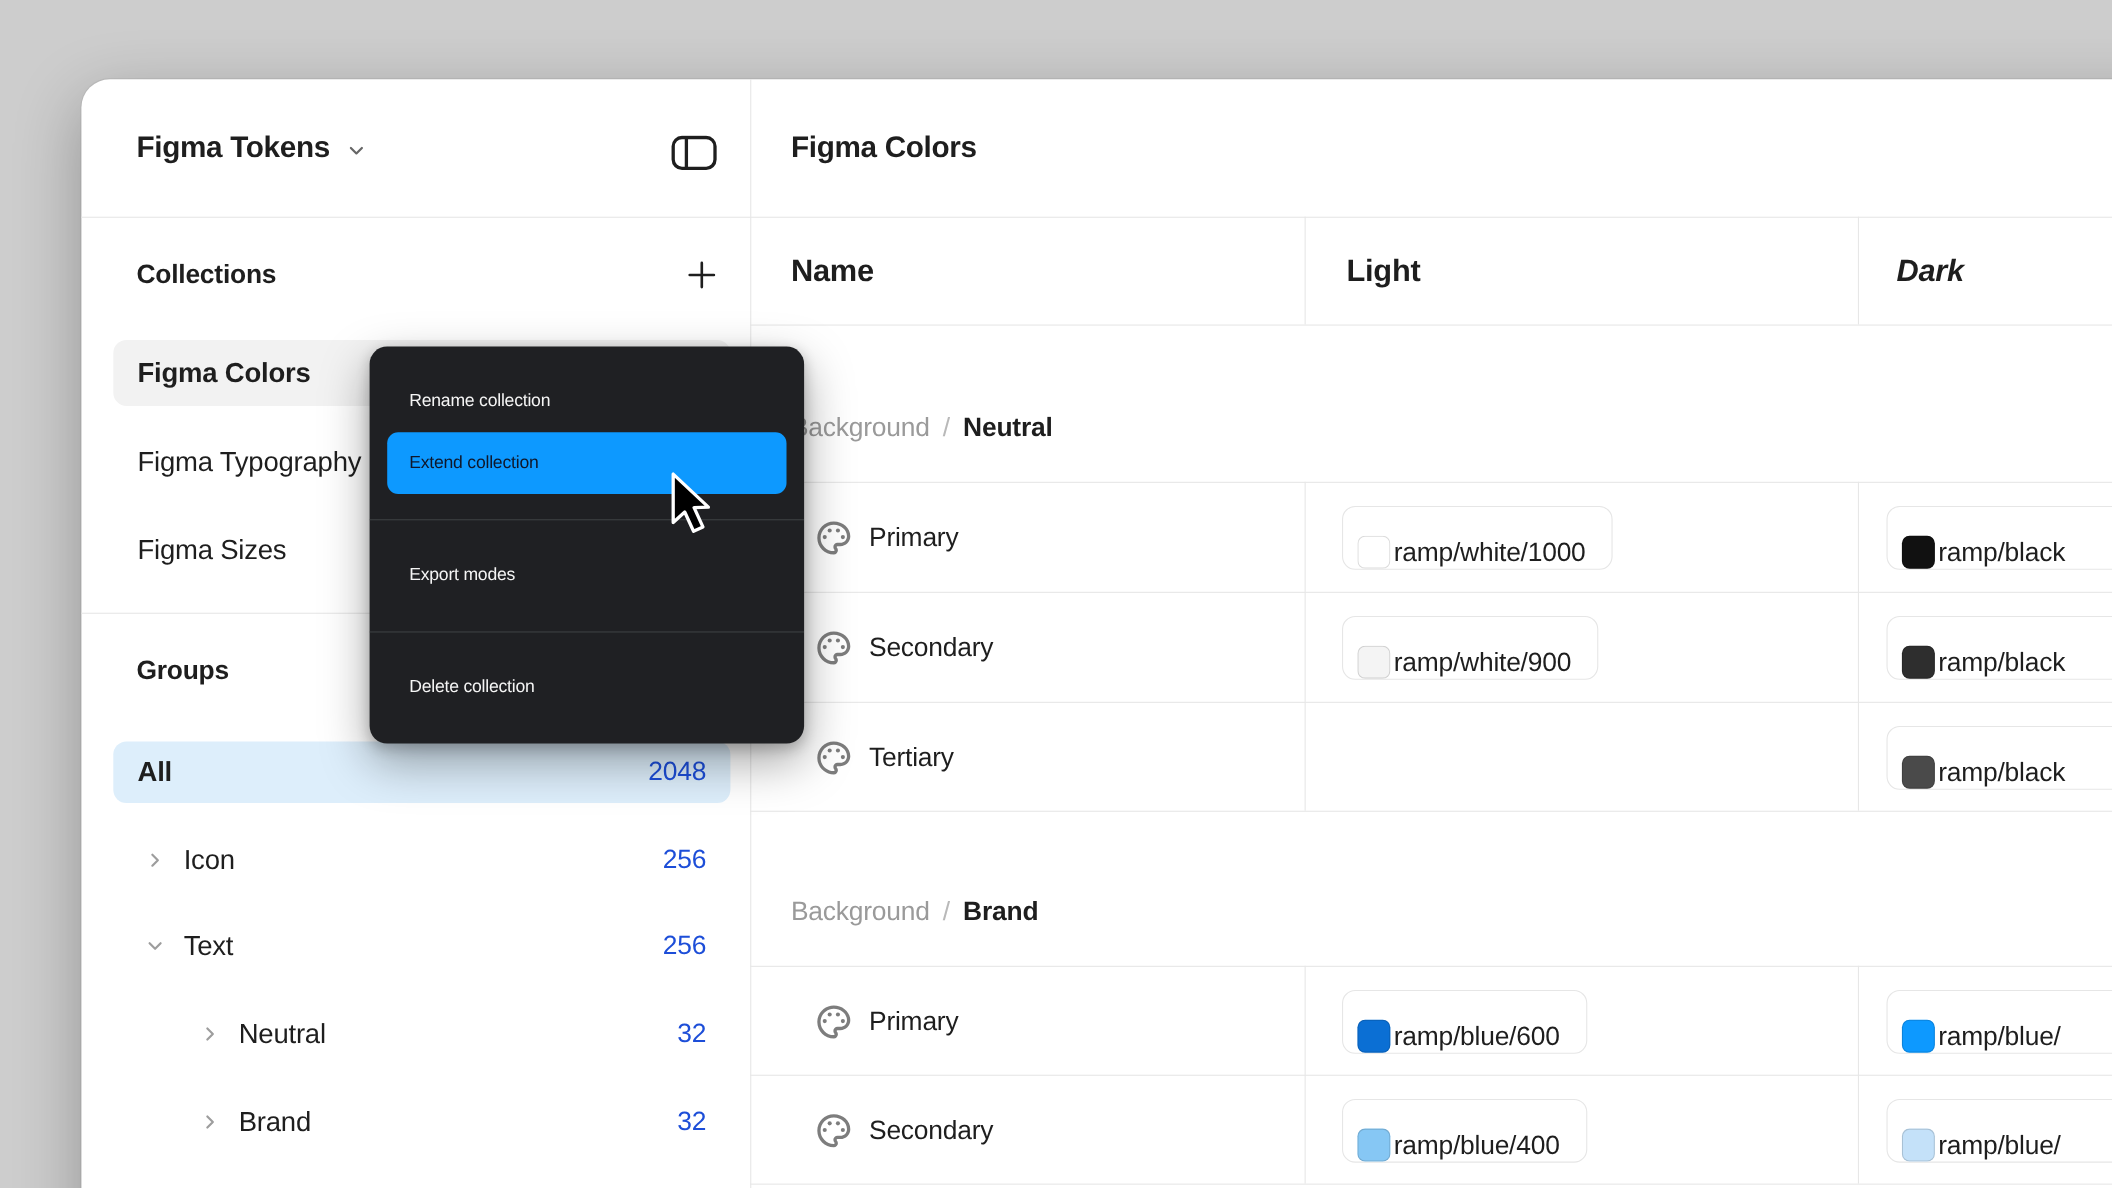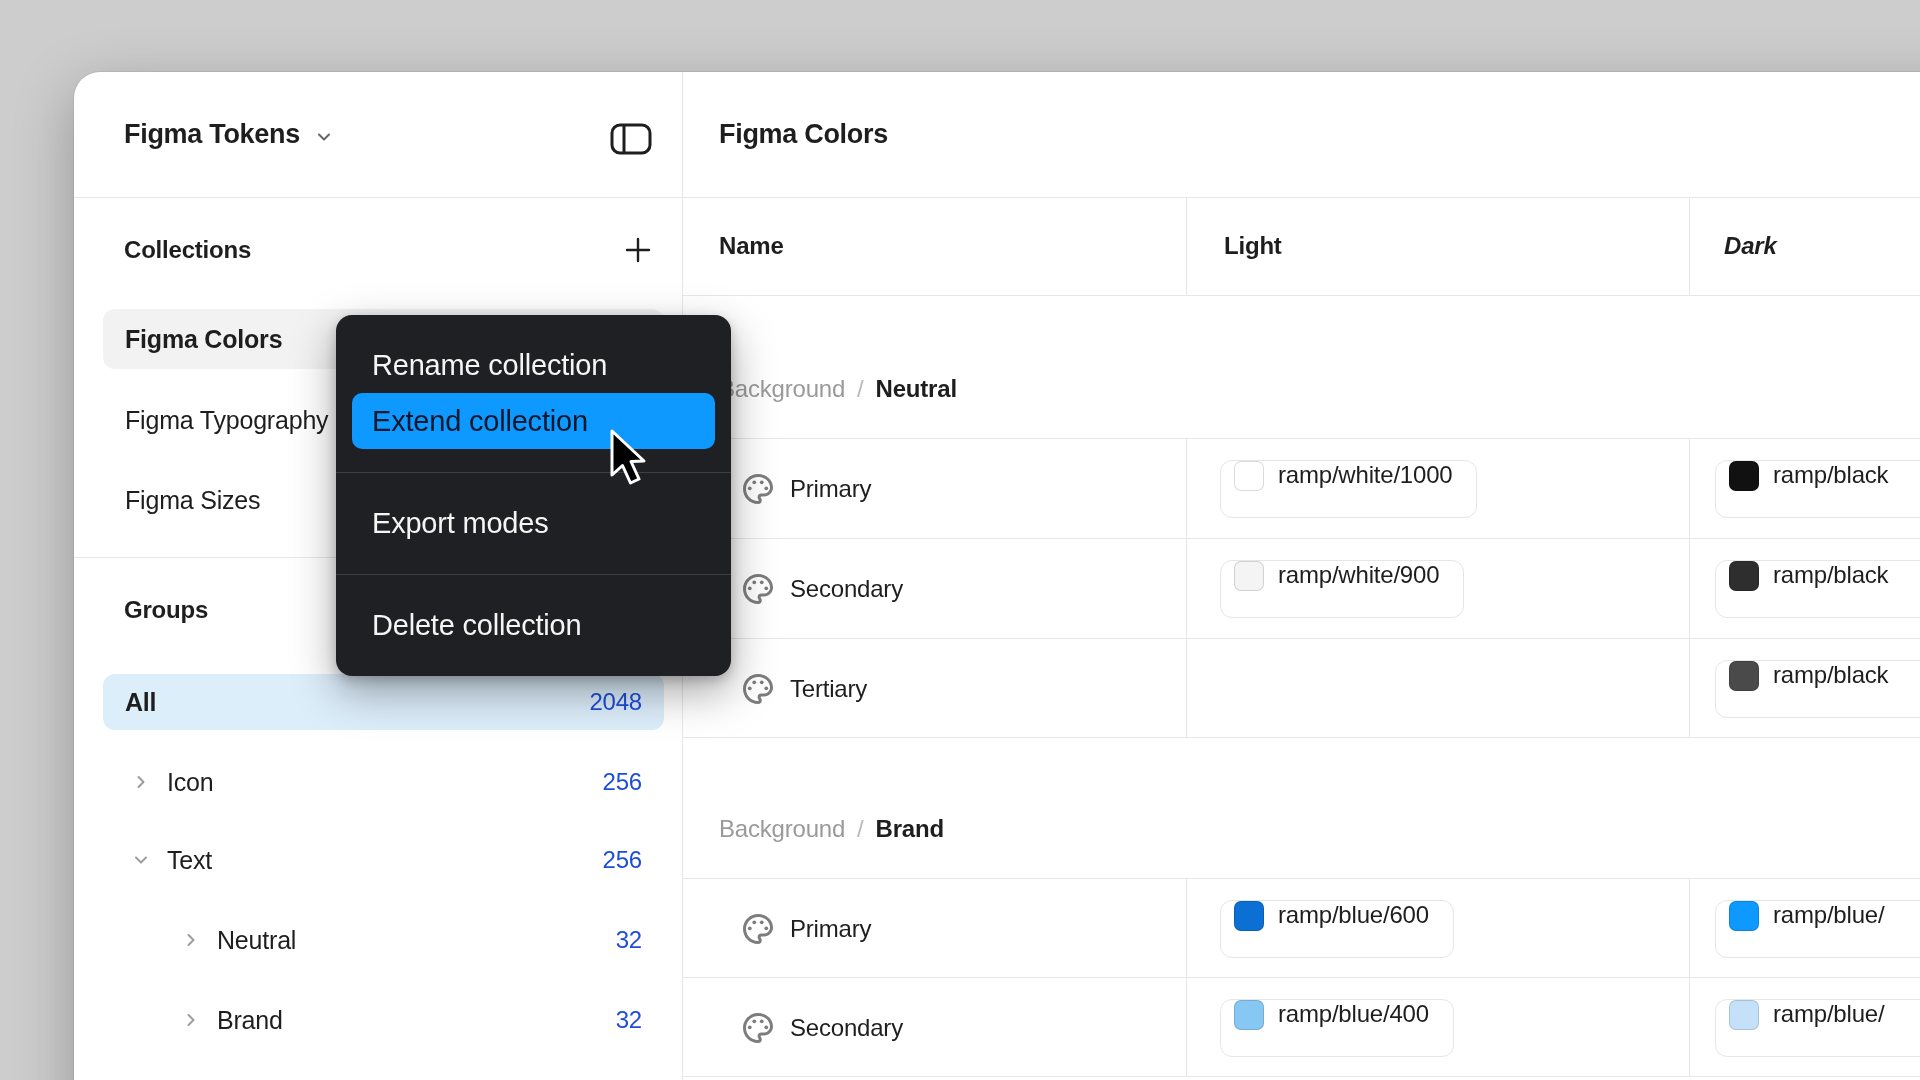--- a/index.html
+++ b/index.html
@@ -47,57 +47,57 @@
   .indent-1{padding-left:28px;}
   .indent-2{padding-left:78px;}
 
   
   .main-title{
     position:absolute;left:645px;top:0;height:125px;display:flex;align-items:center;
     font-size:27px;font-weight:700;letter-spacing:-0.3px;
   }
   .col-head{
     position:absolute;top:125px;height:98px;display:flex;align-items:center;
-    font-size:24px;font-weight:700;letter-spacing:-0.2px;
+    font-size:28px;font-weight:700;letter-spacing:-0.2px;
   }
   .group-label{
     position:absolute;height:44px;display:flex;align-items:center;gap:12px;
     font-size:24px;letter-spacing:-0.2px;
   }
   .group-label .g1{color:#9a9a9a;font-weight:400;}
   .group-label .sep{color:#b9b9b9;font-weight:400;}
   .group-label .g2{color:#1e1e1e;font-weight:700;}
   .trow{position:absolute;left:608px;right:0;height:100px;border-top:1px solid #e7e7e7;}
   .row-end{position:absolute;left:608px;right:0;height:1px;background:#e7e7e7;}
   .trow .palette{position:absolute;left:58px;top:32px;width:36px;height:36px;}
   .trow .rname{position:absolute;left:108px;top:0;height:100px;display:flex;align-items:center;
     font-size:24px;letter-spacing:-0.2px;}
   .chip{
     position:absolute;top:21px;height:58px;background:#fff;
     border:1px solid #e6e6e6;border-radius:12px;box-sizing:border-box;
-    display:flex;align-items:flex-start;padding:0 24px 0 13px;gap:14px;
+    display:flex;align-items:flex-end;padding:0 24px 0 13px;gap:3px;
     font-size:24px;letter-spacing:-0.2px;white-space:nowrap;
   }
   .chip.light-chip{left:538px;}
   .chip.dark-chip{left:1033px;width:360px;padding-right:0;}
   .swatch{width:30px;height:30px;border-radius:7px;flex:0 0 auto;
     box-shadow:inset 0 0 0 1px rgba(0,0,0,0.14);}
 
   
   .menu{
     position:absolute;left:336px;top:315px;width:395px;z-index:50;
     background:#1f2023;border-radius:16px;
     box-shadow:0 4px 12px rgba(0,0,0,0.2), 0 16px 44px rgba(0,0,0,0.35);
     overflow:hidden;
   }
   .menu-section{padding:22px 0 23px 0;}
   .menu-section + .menu-section{border-top:1px solid #3c4043;}
   .menu-item{
     height:56px;margin:0 16px;border-radius:10px;display:flex;align-items:center;
-    padding:0 20px;color:#f5f5f5;font-size:29px;letter-spacing:-0.2px;
+    padding:0 20px;color:#f5f5f5;font-size:16px;letter-spacing:-0.2px;
   }
   .menu-item.hl{background:#0d99ff;color:#0f172a;}
 
   .cursor{position:absolute;left:609px;top:429px;z-index:60;}
   svg{display:block;}
 </style>
 </head>
 <body>
 
 <div class="window">

